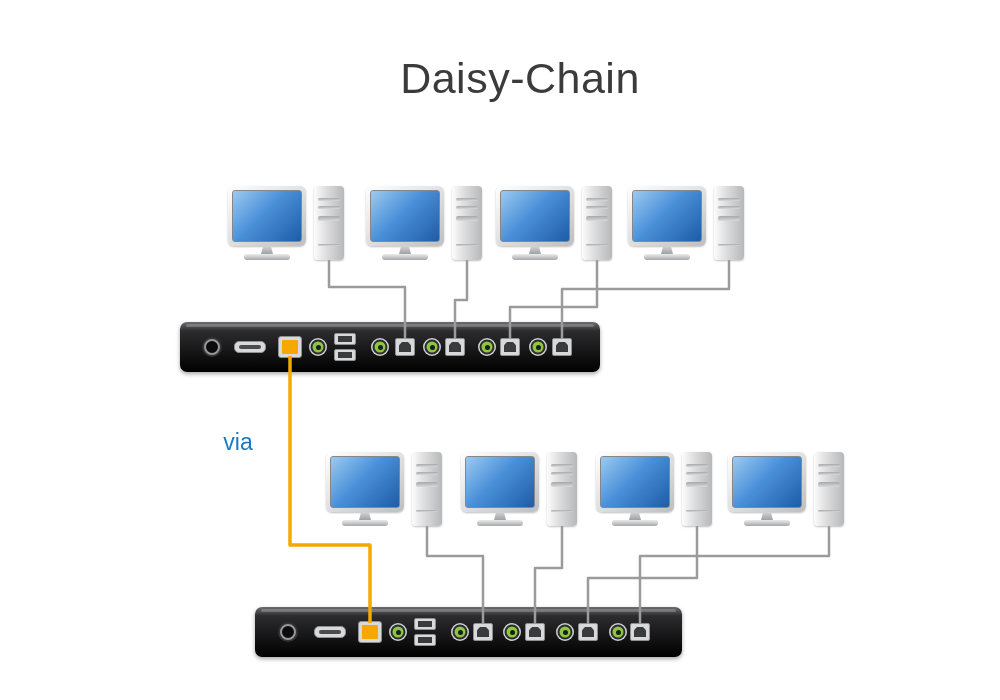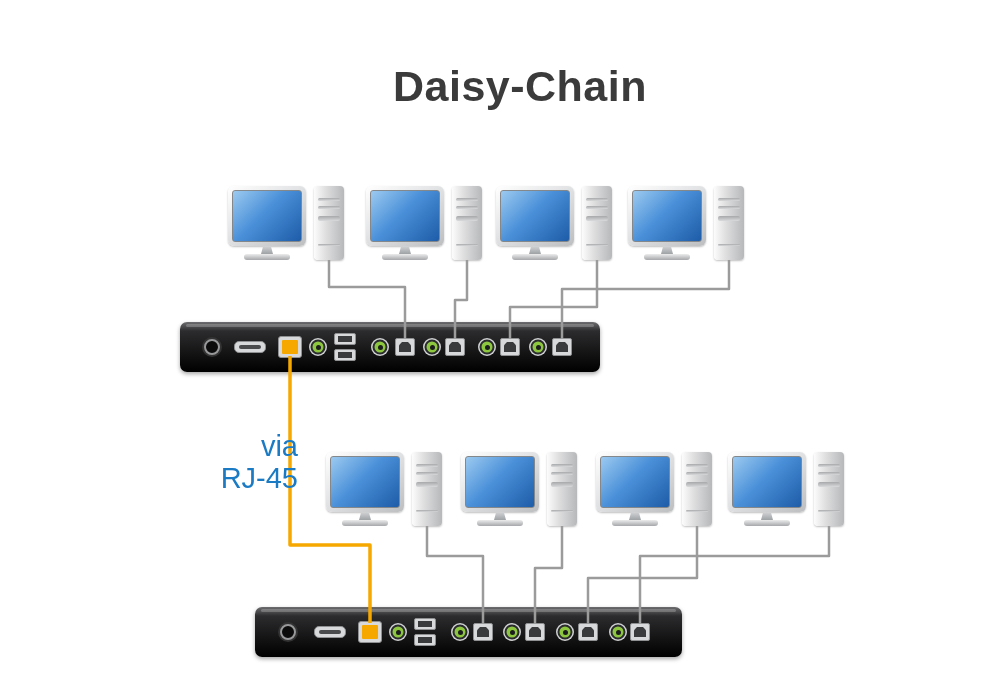--- a/index.html
+++ b/index.html
@@ -1,19 +1,19 @@
 <!DOCTYPE html>
 <html><head>
 <meta charset="utf-8">
 <style>
   html,body{margin:0;padding:0;background:#ffffff;font-family:"Liberation Sans",sans-serif;}
   .stage{position:relative;width:1000px;height:700px;background:#ffffff;overflow:hidden;}
 
-  .title{position:absolute;top:62px;left:520px;transform:translateX(-50%);
-         font-size:43px;font-weight:bold;color:#3b3b3c;letter-spacing:.5px;white-space:nowrap;}
+  .title{position:absolute;top:54px;left:520px;transform:translateX(-50%);
+         font-size:43px;font-weight:normal;color:#3b3b3c;letter-spacing:.5px;white-space:nowrap;}
 
   
   .pc{position:absolute;width:116px;height:74px;}
   .monitor-col{position:absolute;left:0;top:0;width:78px;}
   .monitor{width:78px;height:60px;border-radius:6px;box-sizing:border-box;padding:4px;
            background:linear-gradient(145deg,#ffffff,#dcdddf 55%,#bcbec0);
            box-shadow:0 1px 2px rgba(0,0,0,.25);}
   .screen{width:100%;height:100%;border-radius:3px;box-sizing:border-box;border:1px solid #85888b;
           background:linear-gradient(135deg,#9ccaf0 0%,#4a90d9 45%,#1e5ca8 100%);}
   .stand{width:12px;height:8px;margin:0 auto;background:linear-gradient(#d2d4d6,#9fa2a5);
@@ -45,22 +45,22 @@
   .jack::after{content:"";position:absolute;left:50%;top:50%;width:5px;height:5px;border-radius:50%;
         background:#1c1d1e;transform:translate(-50%,-50%);}
   .usb-stack{width:22px;height:28px;display:flex;flex-direction:column;justify-content:space-between;}
   .usb-a{width:22px;height:12px;background:#d8d9da;border-radius:2px;position:relative;border:1px solid #8f9092;box-sizing:border-box;}
   .usb-a::after{content:"";position:absolute;left:3px;right:3px;top:2px;bottom:2px;background:#3a3b3c;}
   .usb-b{width:20px;height:18px;background:#d8d9da;border-radius:2px;border:1px solid #8f9092;box-sizing:border-box;}
   .usb-b::after{content:"";position:absolute;left:3px;right:3px;top:3px;bottom:3px;background:#3a3b3c;
         clip-path:polygon(0 32%,25% 0,75% 0,100% 32%,100% 100%,0 100%);}
 
   
-  .cable-label{position:absolute;left:178px;top:430px;width:120px;text-align:right;
-        font-size:29px;line-height:1.12;color:#1a7bc4;}
+  .cable-label{position:absolute;left:178px;top:430px;width:120px;text-align:center;
+        font-size:23px;line-height:1.12;color:#1a7bc4;}
 
   .layer{position:absolute;left:0;top:0;}
 </style>
 </head>
 <body>
 
 <div class="stage">
 
   <div class="title">Daisy-Chain</div>
 
@@ -233,16 +233,15 @@
       <polyline points="427,526 427,556 483,556 483,624"></polyline>
       <polyline points="562,526 562,568 535,568 535,624"></polyline>
       <polyline points="697,526 697,578 588,578 588,624"></polyline>
       <polyline points="829,526 829,556 640,556 640,624"></polyline>
     </g>
     <polyline points="290,356 290,545 370,545 370,623" stroke="#f6a800" stroke-width="3.5" fill="none" stroke-linejoin="round"></polyline>
   </svg>
 
   <div class="cable-label">
     <div>via</div>
-    <div>RJ-45</div>
   </div>
 
 </div>
 
 </body></html>

